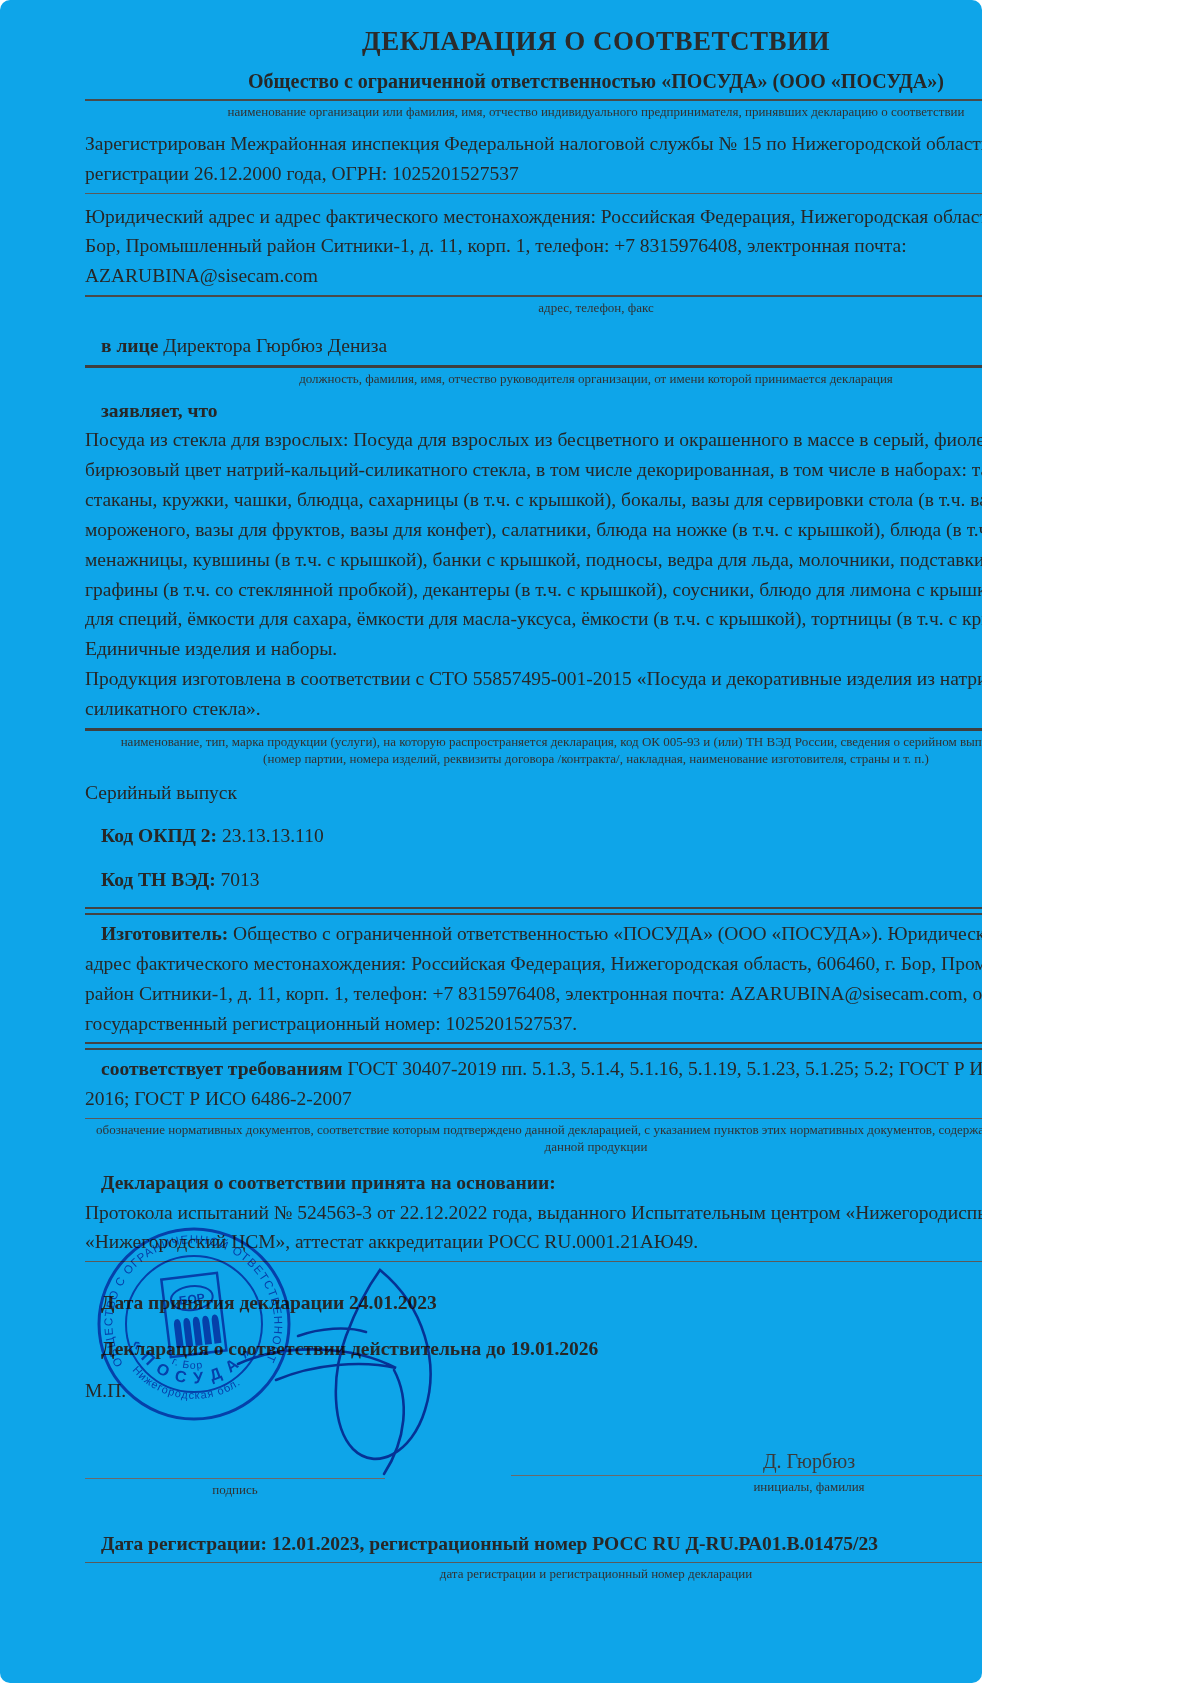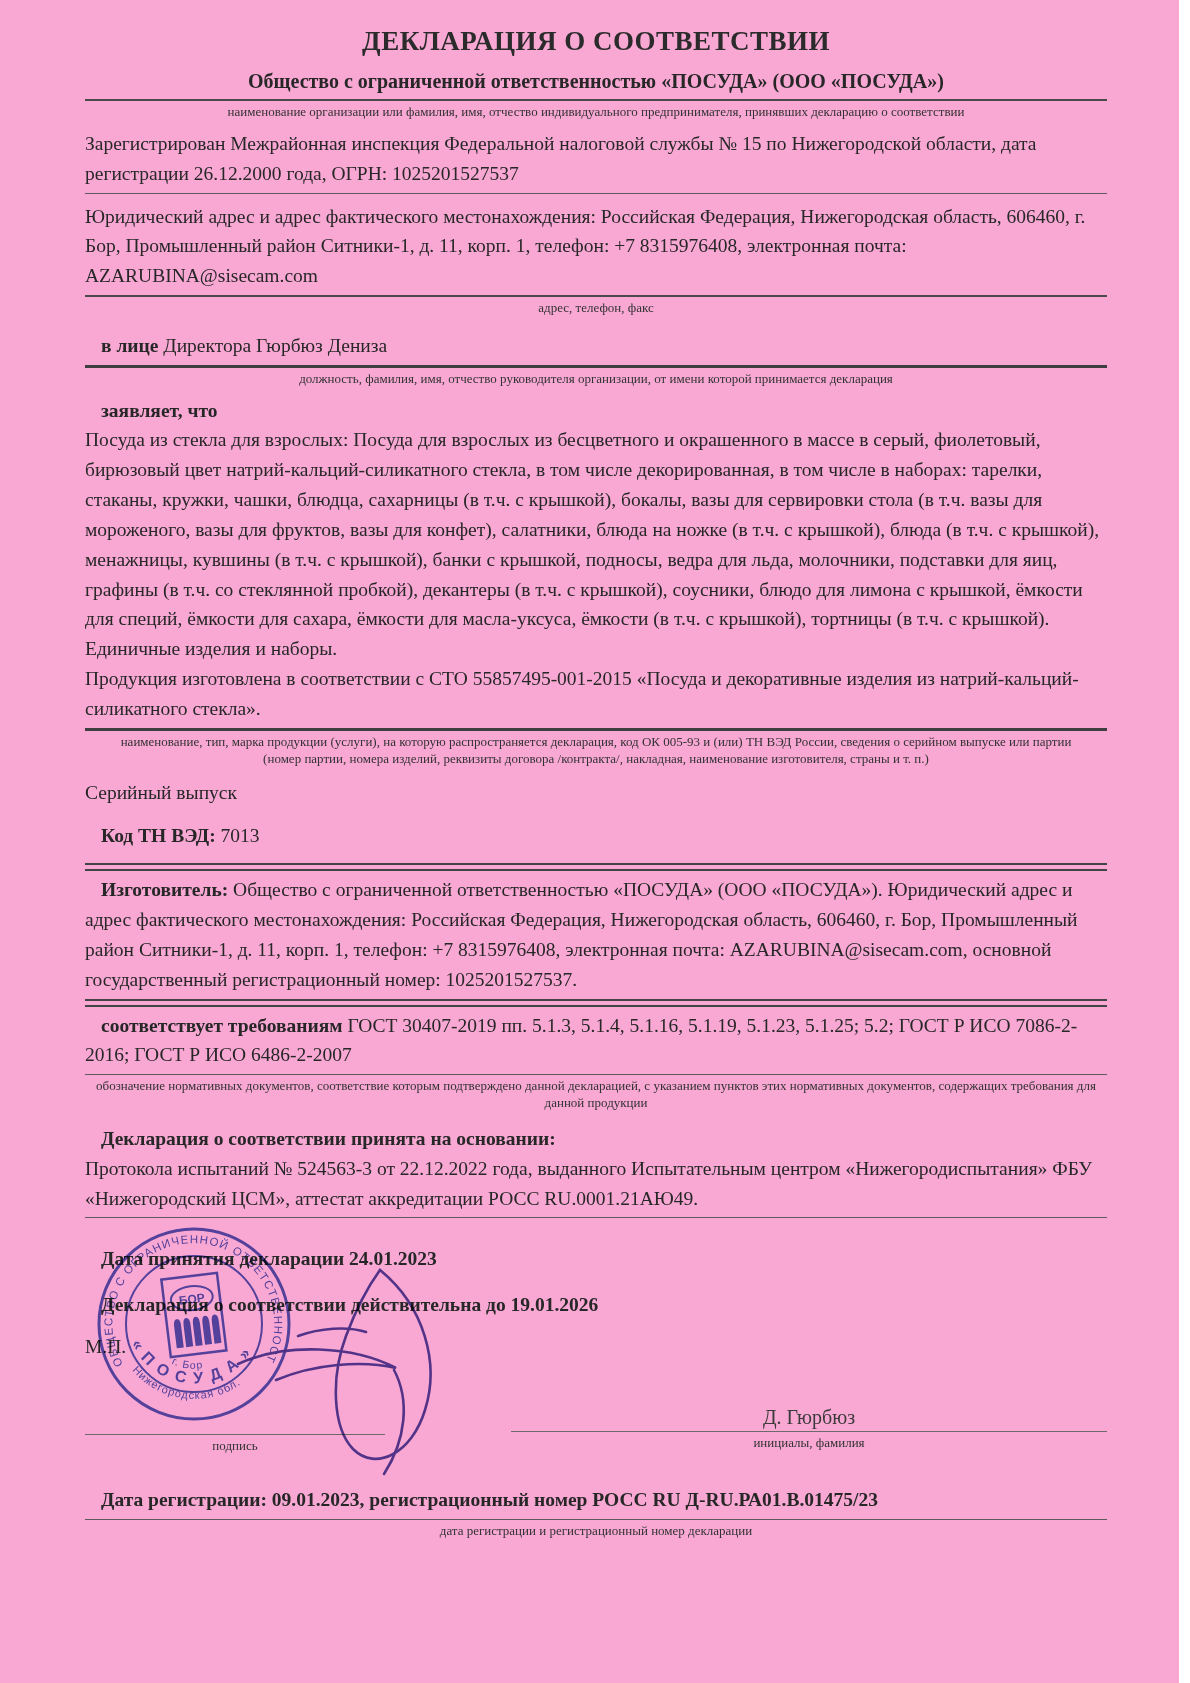--- a/index.html
+++ b/index.html
@@ -1,18 +1,18 @@
 <!DOCTYPE html>
 <html><head>
 <meta charset="utf-8">
 <style>
   html,body { margin:0; padding:0; background:#ffffff; }
   .page {
-    position:relative; width:1179px; height:1683px; background:#f9a8d4;
-    font-family:"Liberation Serif","DejaVu Serif",serif; color:#272727; overflow:hidden;
+    position:relative; width:982px; height:1683px; background:#0ea5e9;
+    font-family:"Liberation Serif","DejaVu Serif",serif; color:#272727; overflow:hidden;border-radius:10px;
   }
   .content { position:absolute; left:85px; top:26px; width:1022px; }
   .title   { text-align:center; font-weight:bold; font-size:27px; letter-spacing:.5px; color:#2b2b2b; }
   .company { text-align:center; font-weight:bold; font-size:20px; margin-top:13px; }
   .para    { font-size:19.5px; line-height:1.53; text-align:left; }
   .b       { font-weight:bold;margin-left:16px; }
   .rule        { border:none; border-top:2px solid #4a4a4a; margin:0; height:0; }
   .rule.thin   { border-top-width:1.5px; border-top-color:#5a5a5a; }
   .rule.thick  { border-top-width:3px; border-top-color:#3f3f3f; }
   .rule.dbl    { border-top:2px solid #434343; border-bottom:2px solid #434343; height:4px; }
@@ -52,20 +52,21 @@
     <div class="cap">должность, фамилия, имя, отчество руководителя организации, от имени которой принимается декларация</div>
 
     <div class="para b mt8">заявляет, что</div>
     <div class="para">Посуда из стекла для взрослых: Посуда для взрослых из бесцветного и окрашенного в массе в серый, фиолетовый, бирюзовый цвет натрий-кальций-силикатного стекла, в том числе декорированная, в том числе в наборах: тарелки, стаканы, кружки, чашки, блюдца, сахарницы (в т.ч. с крышкой), бокалы, вазы для сервировки стола (в т.ч. вазы для мороженого, вазы для фруктов, вазы для конфет), салатники, блюда на ножке (в т.ч. с крышкой), блюда (в т.ч. с крышкой), менажницы, кувшины (в т.ч. с крышкой), банки с крышкой, подносы, ведра для льда, молочники, подставки для яиц, графины (в т.ч. со стеклянной пробкой), декантеры (в т.ч. с крышкой), соусники, блюдо для лимона с крышкой, ёмкости для специй, ёмкости для сахара, ёмкости для масла-уксуса, ёмкости (в т.ч. с крышкой), тортницы (в т.ч. с крышкой). Единичные изделия и наборы.</div>
     <div class="para">Продукция изготовлена в соответствии с СТО 55857495-001-2015 «Посуда и декоративные изделия из натрий-кальций-силикатного стекла».</div>
     <hr class="rule thick mt4">
     <div class="cap" style="max-width:960px">наименование, тип, марка продукции (услуги), на которую распространяется декларация, код ОК 005-93 и (или) ТН ВЭД России, сведения о серийном выпуске или партии (номер партии, номера изделий, реквизиты договора /контракта/, накладная, наименование изготовителя, страны и т. п.)</div>
 
     <div class="para mt10">Серийный выпуск</div>
 
+    <div class="para mt14"><span class="b">Код ОКПД 2:</span><span> 23.13.13.110</span></div>
 
     <div class="para mt14"><span class="b">Код ТН ВЭД:</span><span> 7013</span></div>
 
     <hr class="rule dbl mt12">
     <div class="para mt4"><span class="b">Изготовитель:</span><span> Общество с ограниченной ответственностью «ПОСУДА» (ООО «ПОСУДА»). Юридический адрес и адрес фактического местонахождения: Российская Федерация, Нижегородская область, 606460, г. Бор, Промышленный район Ситники-1, д. 11, корп. 1, телефон: +7 8315976408, электронная почта: AZARUBINA@sisecam.com, основной государственный регистрационный номер: 1025201527537.</span></div>
 
     <hr class="rule dbl mt4">
     <div class="para mt4"><span class="b">соответствует требованиям</span><span> ГОСТ 30407-2019 пп. 5.1.3, 5.1.4, 5.1.16, 5.1.19, 5.1.23, 5.1.25; 5.2; ГОСТ Р ИСО 7086-2-2016; ГОСТ Р ИСО 6486-2-2007</span></div>
     <hr class="rule thin mt4">
     <div class="cap" style="max-width:1000px">обозначение нормативных документов, соответствие которым подтверждено данной декларацией, с указанием пунктов этих нормативных документов, содержащих требования для данной продукции</div>
@@ -83,21 +84,21 @@
         <hr class="sig-line">
         <div class="cap">подпись</div>
       </div>
       <div class="sig-right">
         <div class="sig-name">Д. Гюрбюз</div>
         <hr class="sig-line">
         <div class="cap">инициалы, фамилия</div>
       </div>
     </div>
 
-    <div class="para b mt30">Дата регистрации: 09.01.2023, регистрационный номер РОСС RU Д-RU.РА01.В.01475/23</div>
+    <div class="para b mt30">Дата регистрации: 12.01.2023, регистрационный номер РОСС RU Д-RU.РА01.В.01475/23</div>
     <hr class="rule thin mt4">
     <div class="cap">дата регистрации и регистрационный номер декларации</div>
 
   </div>
 
   <div class="stamp-wrap">
     <svg width="410" height="270" viewBox="0 0 410 270">
       <defs>
         <path id="arcTop" d="M 62 158 A 81 81 0 1 1 205 150"></path>
         <path id="arcBottom" d="M 56 138 A 81 81 0 0 0 208 138"></path>

